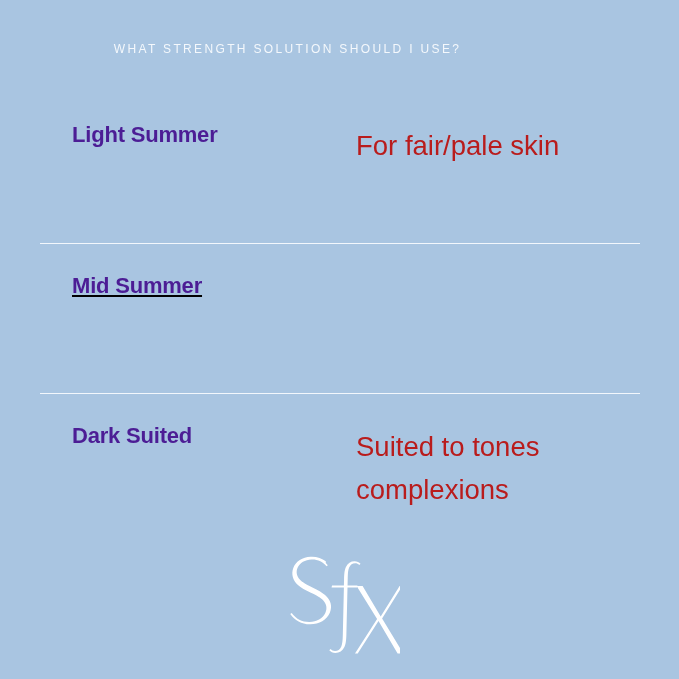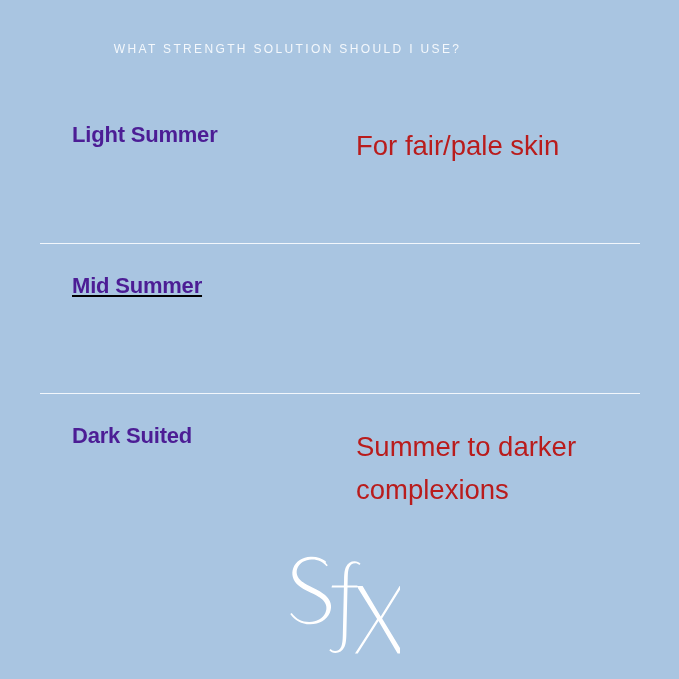--- a/index.html
+++ b/index.html
@@ -111,21 +111,21 @@
       <div class="row-title">Light Summer</div>
       <div class="row-desc">For fair/pale skin</div>
     </div>
 
     <div class="row row-2">
       <div class="row-title">Mid Summer</div>
     </div>
 
     <div class="row row-3">
       <div class="row-title">Dark Suited</div>
-      <div class="row-desc">Summer to darker complexions</div>
+      <div class="row-desc">Suited to tones complexions</div>
     </div>
 
   </div>
 
   <div class="divider divider-1"></div>
   <div class="divider divider-2"></div>
 
   <div class="logo">
     <svg width="120" height="104" viewBox="0 0 120 104" aria-label="SfX">
       <g fill="#ffffff">

